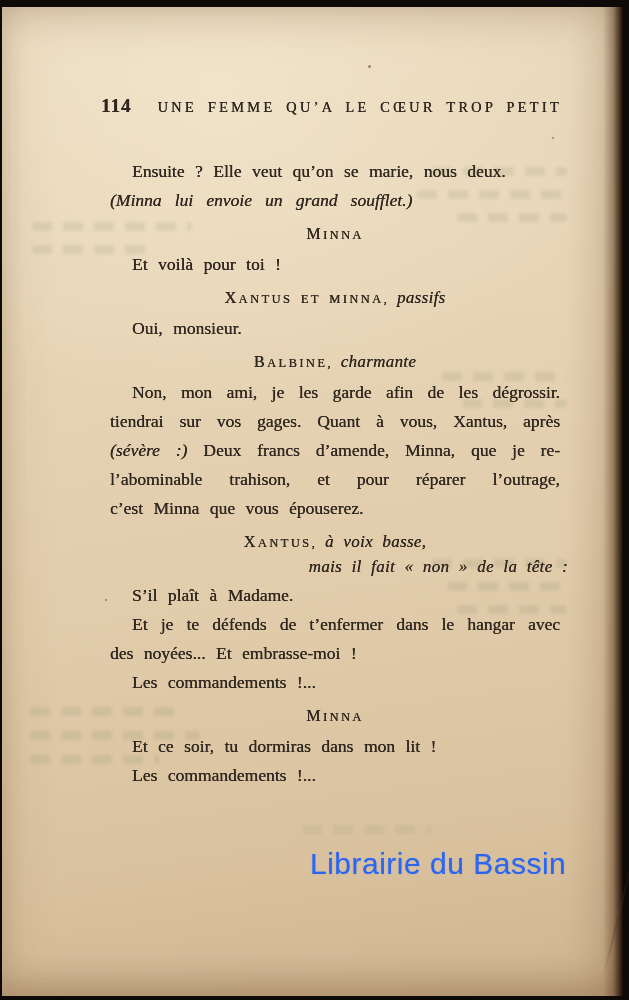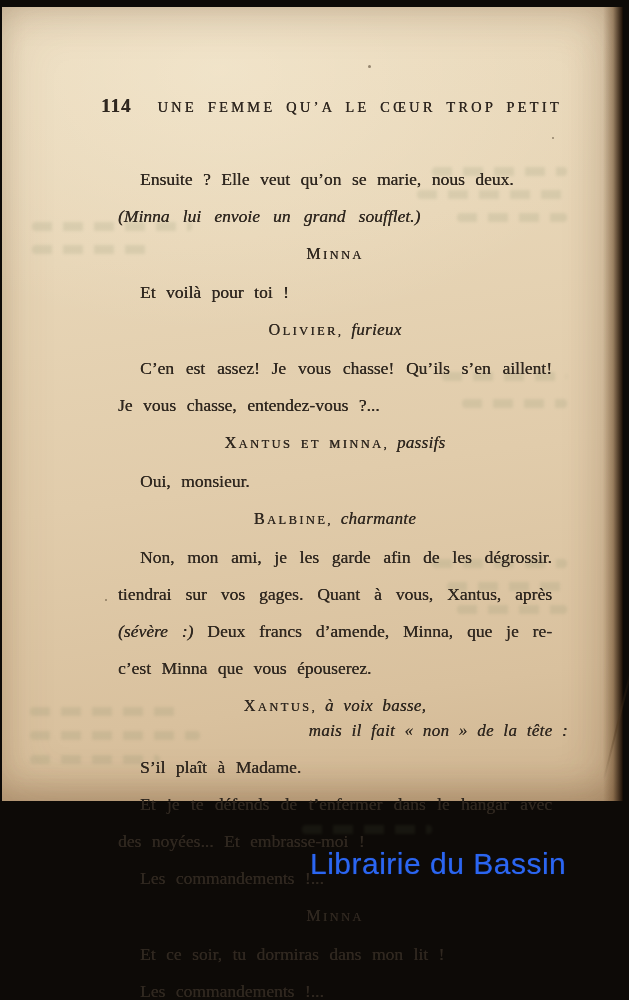--- a/index.html
+++ b/index.html
@@ -6,21 +6,21 @@
   body{
     width:629px;height:1000px;
     background:#0d0a07;
     font-family:"Liberation Serif", serif;
     overflow:hidden;
     position:relative;
   }
   .photo{position:absolute;inset:0;}
   
   .page{
-    position:absolute;left:2px;top:7px;width:621px;height:794px;
+    position:absolute;left:2px;top:7px;width:621px;height:989px;
     background:
       radial-gradient(120% 60% at 35% 8%, rgba(255,248,228,0.35) 0%, rgba(255,248,228,0) 55%),
       linear-gradient(172deg,#eadabd 0%, #e7d5b6 30%, #e1ccab 58%, #d9c19e 84%, #cfb591 100%);
     box-shadow:
       inset 0 0 55px rgba(110,75,40,0.16),
       inset -22px 0 38px rgba(100,65,35,0.22),
       inset 0 -14px 26px rgba(100,65,35,0.14);
   }
   .edge-shadow{
     position:absolute;top:0;right:0;width:20px;height:100%;
@@ -74,21 +74,21 @@
     font-size:12.5px;letter-spacing:2.4px;word-spacing:3px;
     text-shadow:0.3px 0 0 currentColor;
   }
   .cue-name::first-letter{font-size:16px;letter-spacing:2.4px;}
   .cue-dir{
     font-style:italic;font-size:17px;letter-spacing:0.3px;word-spacing:5px;
     text-shadow:0.2px 0 0 currentColor;
     margin-left:4px;
   }
   .line{
-    margin:16px;font-size:17.5px;line-height:21px;
+    margin:8px;font-size:17.5px;line-height:21px;
     word-spacing:0.35em;
     text-shadow:0.22px 0 0 currentColor;
   }
   .line.first{text-indent:22px;}
   .line.just{text-align:justify;text-align-last:justify;word-spacing:normal;}
   .line.stage{font-style:italic;word-spacing:0.5em;}
   .it{font-style:italic;}
 
   
   .watermark{
@@ -136,45 +136,38 @@
         <p class="line stage">(Minna lui envoie un grand soufflet.)</p>
       </section>
 
       <section class="speech">
         <div class="cue">
           <span class="cue-name">MINNA</span>
         </div>
         <p class="line first">Et voilà pour toi !</p>
       </section>
 
-      <section class="speech">
-        <div class="cue">
-          <span class="cue-name">OLIVIER,</span>
-          <span class="cue-dir">furieux</span>
-        </div>
-        <p class="line first just">C’en est assez! Je vous chasse! Qu’ils s’en aillent!</p>
-        <p class="line">Je vous chasse, entendez-vous ?...</p>
-      </section>
 
       <section class="speech">
         <div class="cue">
           <span class="cue-name">XANTUS ET MINNA,</span>
           <span class="cue-dir">passifs</span>
         </div>
         <p class="line first">Oui, monsieur.</p>
       </section>
 
       <section class="speech">
         <div class="cue">
           <span class="cue-name">BALBINE,</span>
           <span class="cue-dir">charmante</span>
         </div>
         <p class="line first just">Non, mon ami, je les garde afin de les dégrossir.</p>
         <p class="line just">tiendrai sur vos gages. Quant à vous, Xantus, après</p>
         <p class="line just"><span class="it">(sévère :)</span><span> Deux francs d’amende, Minna, que je re-</span></p>
+        <p class="line just">l’abominable trahison, et pour réparer l’outrage,</p>
         <p class="line">c’est Minna que vous épouserez.</p>
       </section>
 
       <section class="speech">
         <div class="cue">
           <span class="cue-name">XANTUS,</span>
           <span class="cue-dir">à voix basse,</span>
         </div>
         <div class="cue cue2">
           <span class="cue-dir">mais il fait « non » de la tête :</span>

